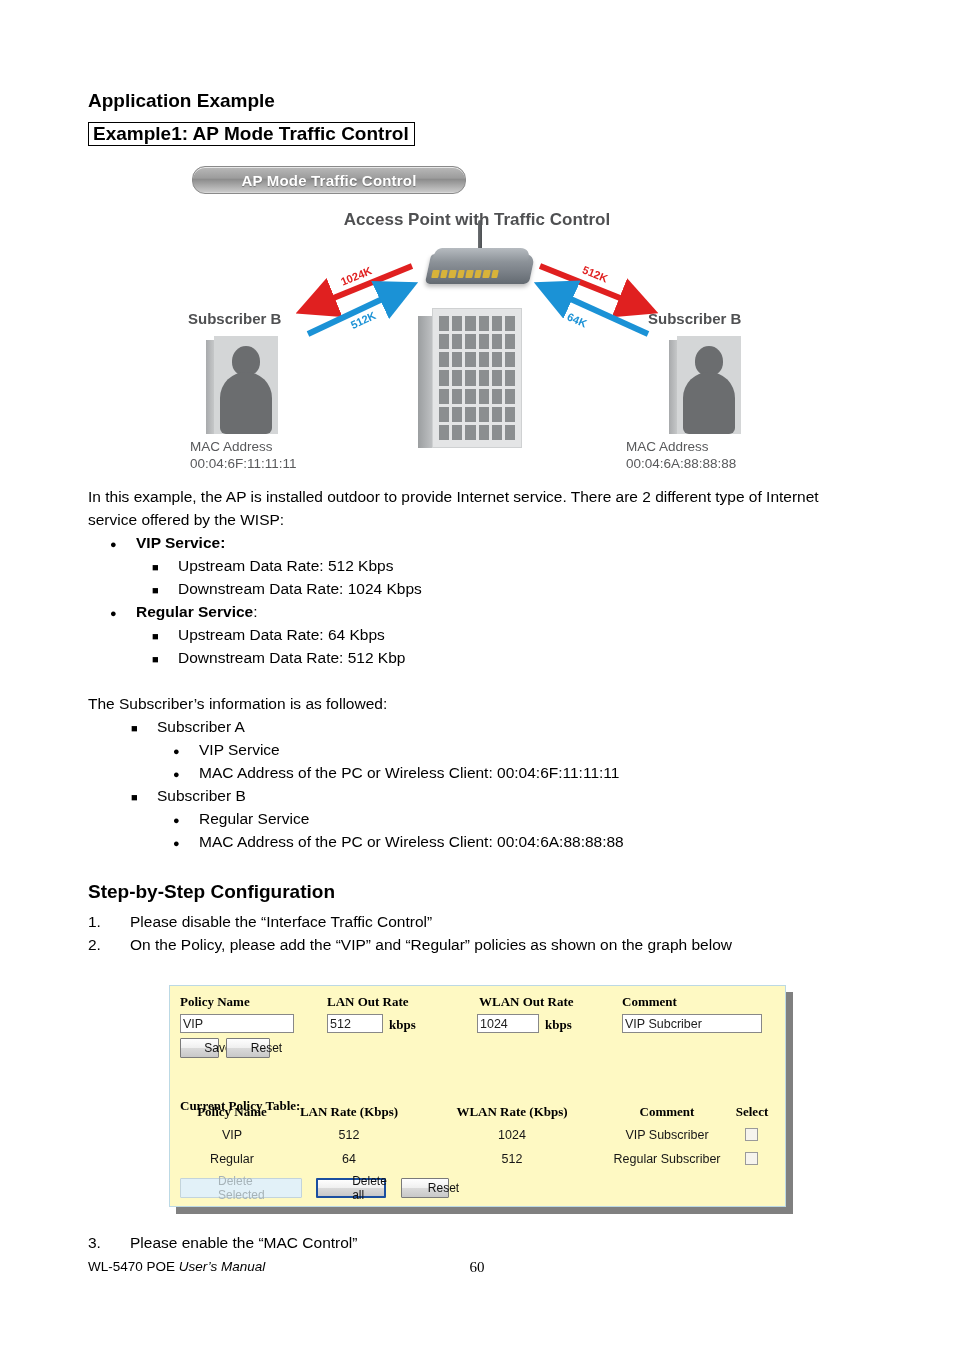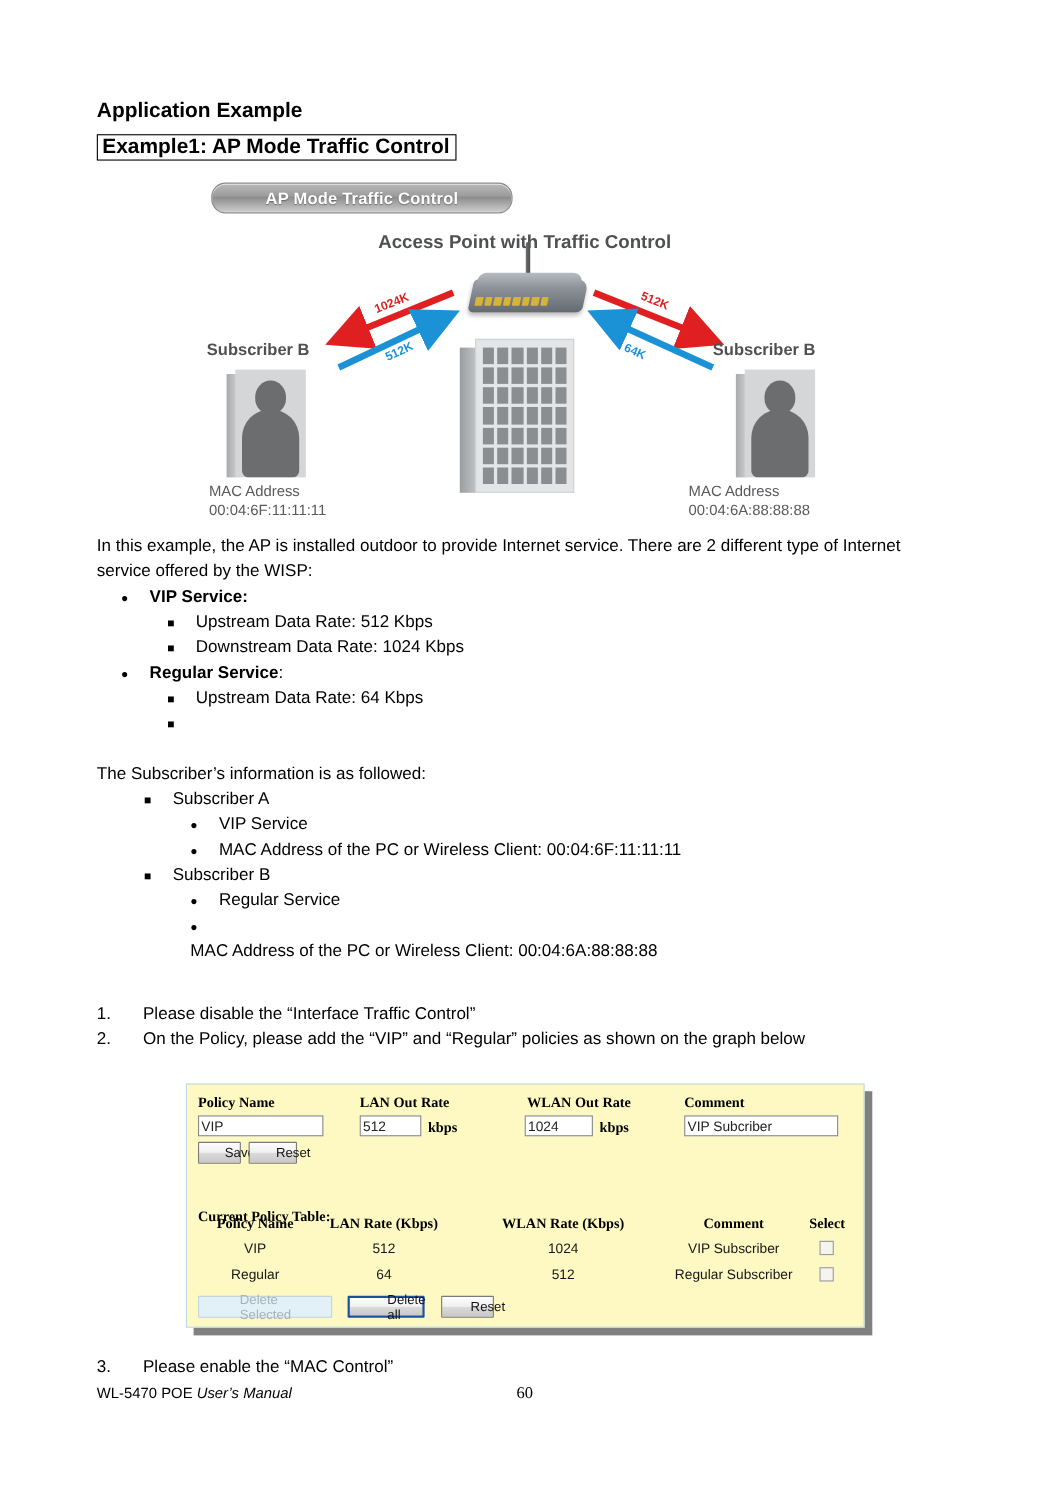--- a/index.html
+++ b/index.html
@@ -536,20 +536,21 @@
     <span class="mk mk-disc"></span>
     <span class="b">Regular Service</span>
       <span>:</span>
   </div>
   <div class="bullet-row" style="left:152px;top:623px;">
     <span class="mk mk-sq"></span>
     <span>Upstream Data Rate: 64 Kbps</span>
   </div>
   <div class="bullet-row" style="left:152px;top:646px;">
     <span class="mk mk-sq"></span>
+    <span>Downstream Data Rate: 512 Kbp</span>
   </div>
 
   <div class="para" style="left:88px;top:692px;">The Subscriber’s information is as followed:</div>
 
   <div class="bullet-row" style="left:131px;top:715px;">
     <span class="mk mk-sq"></span>
     <span>Subscriber A</span>
   </div>
   <div class="bullet-row" style="left:173px;top:738px;">
     <span class="mk mk-disc"></span>
@@ -561,25 +562,26 @@
   </div>
 
   <div class="bullet-row" style="left:131px;top:784px;">
     <span class="mk mk-sq"></span>
     <span>Subscriber B</span>
   </div>
   <div class="bullet-row" style="left:173px;top:807px;">
     <span class="mk mk-disc"></span>
     <span>Regular Service</span>
   </div>
-  <div class="bullet-row" style="left:173px;top:830px;flex-direction:column;">
+  <div class="bullet-row" style="left:173px;top:830px;">
     <span class="mk mk-disc"></span>
     <span>MAC Address of the PC or Wireless Client: 00:04:6A:88:88:88</span>
   </div>
 
+  <div class="h-step">Step-by-Step Configuration</div>
 
   <div class="num-row" style="left:88px;top:913px;">
     <span class="n">1.</span>
     <span>Please disable the “Interface Traffic Control”</span>
   </div>
   <div class="num-row" style="left:88px;top:936px;">
     <span class="n">2.</span>
     <span>On the Policy, please add the “VIP” and “Regular” policies as shown on the graph below</span>
   </div>
 

